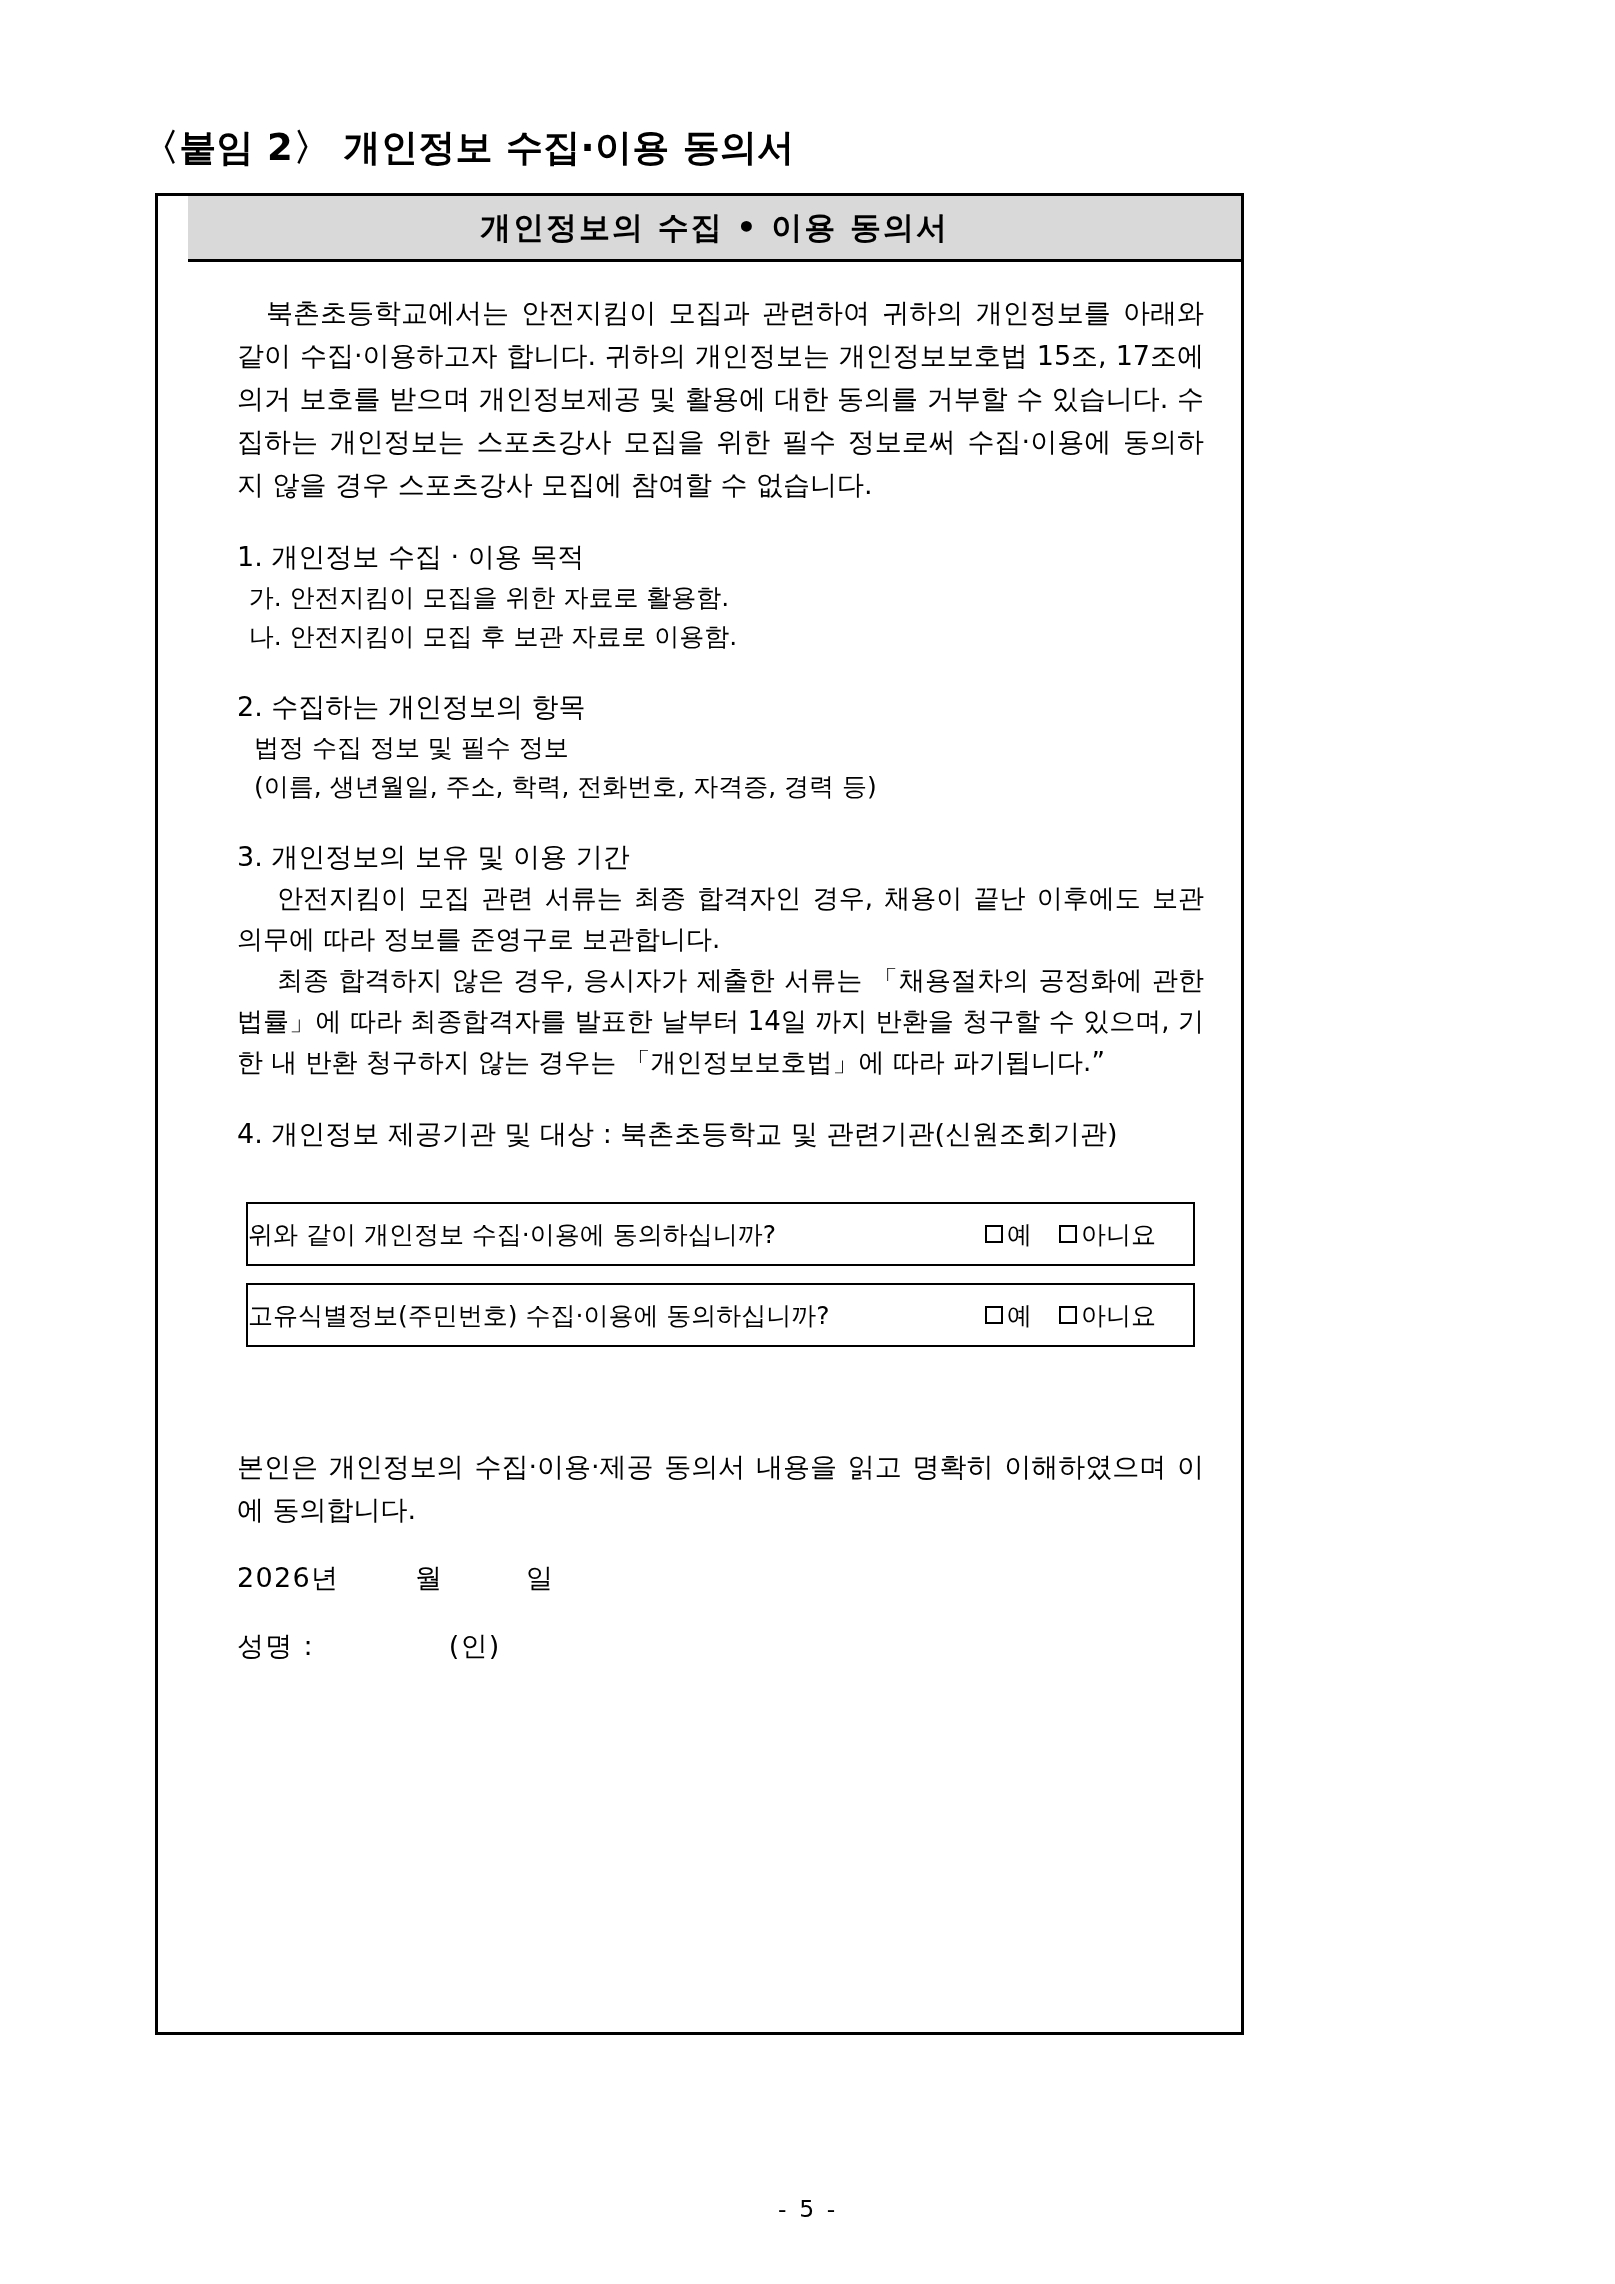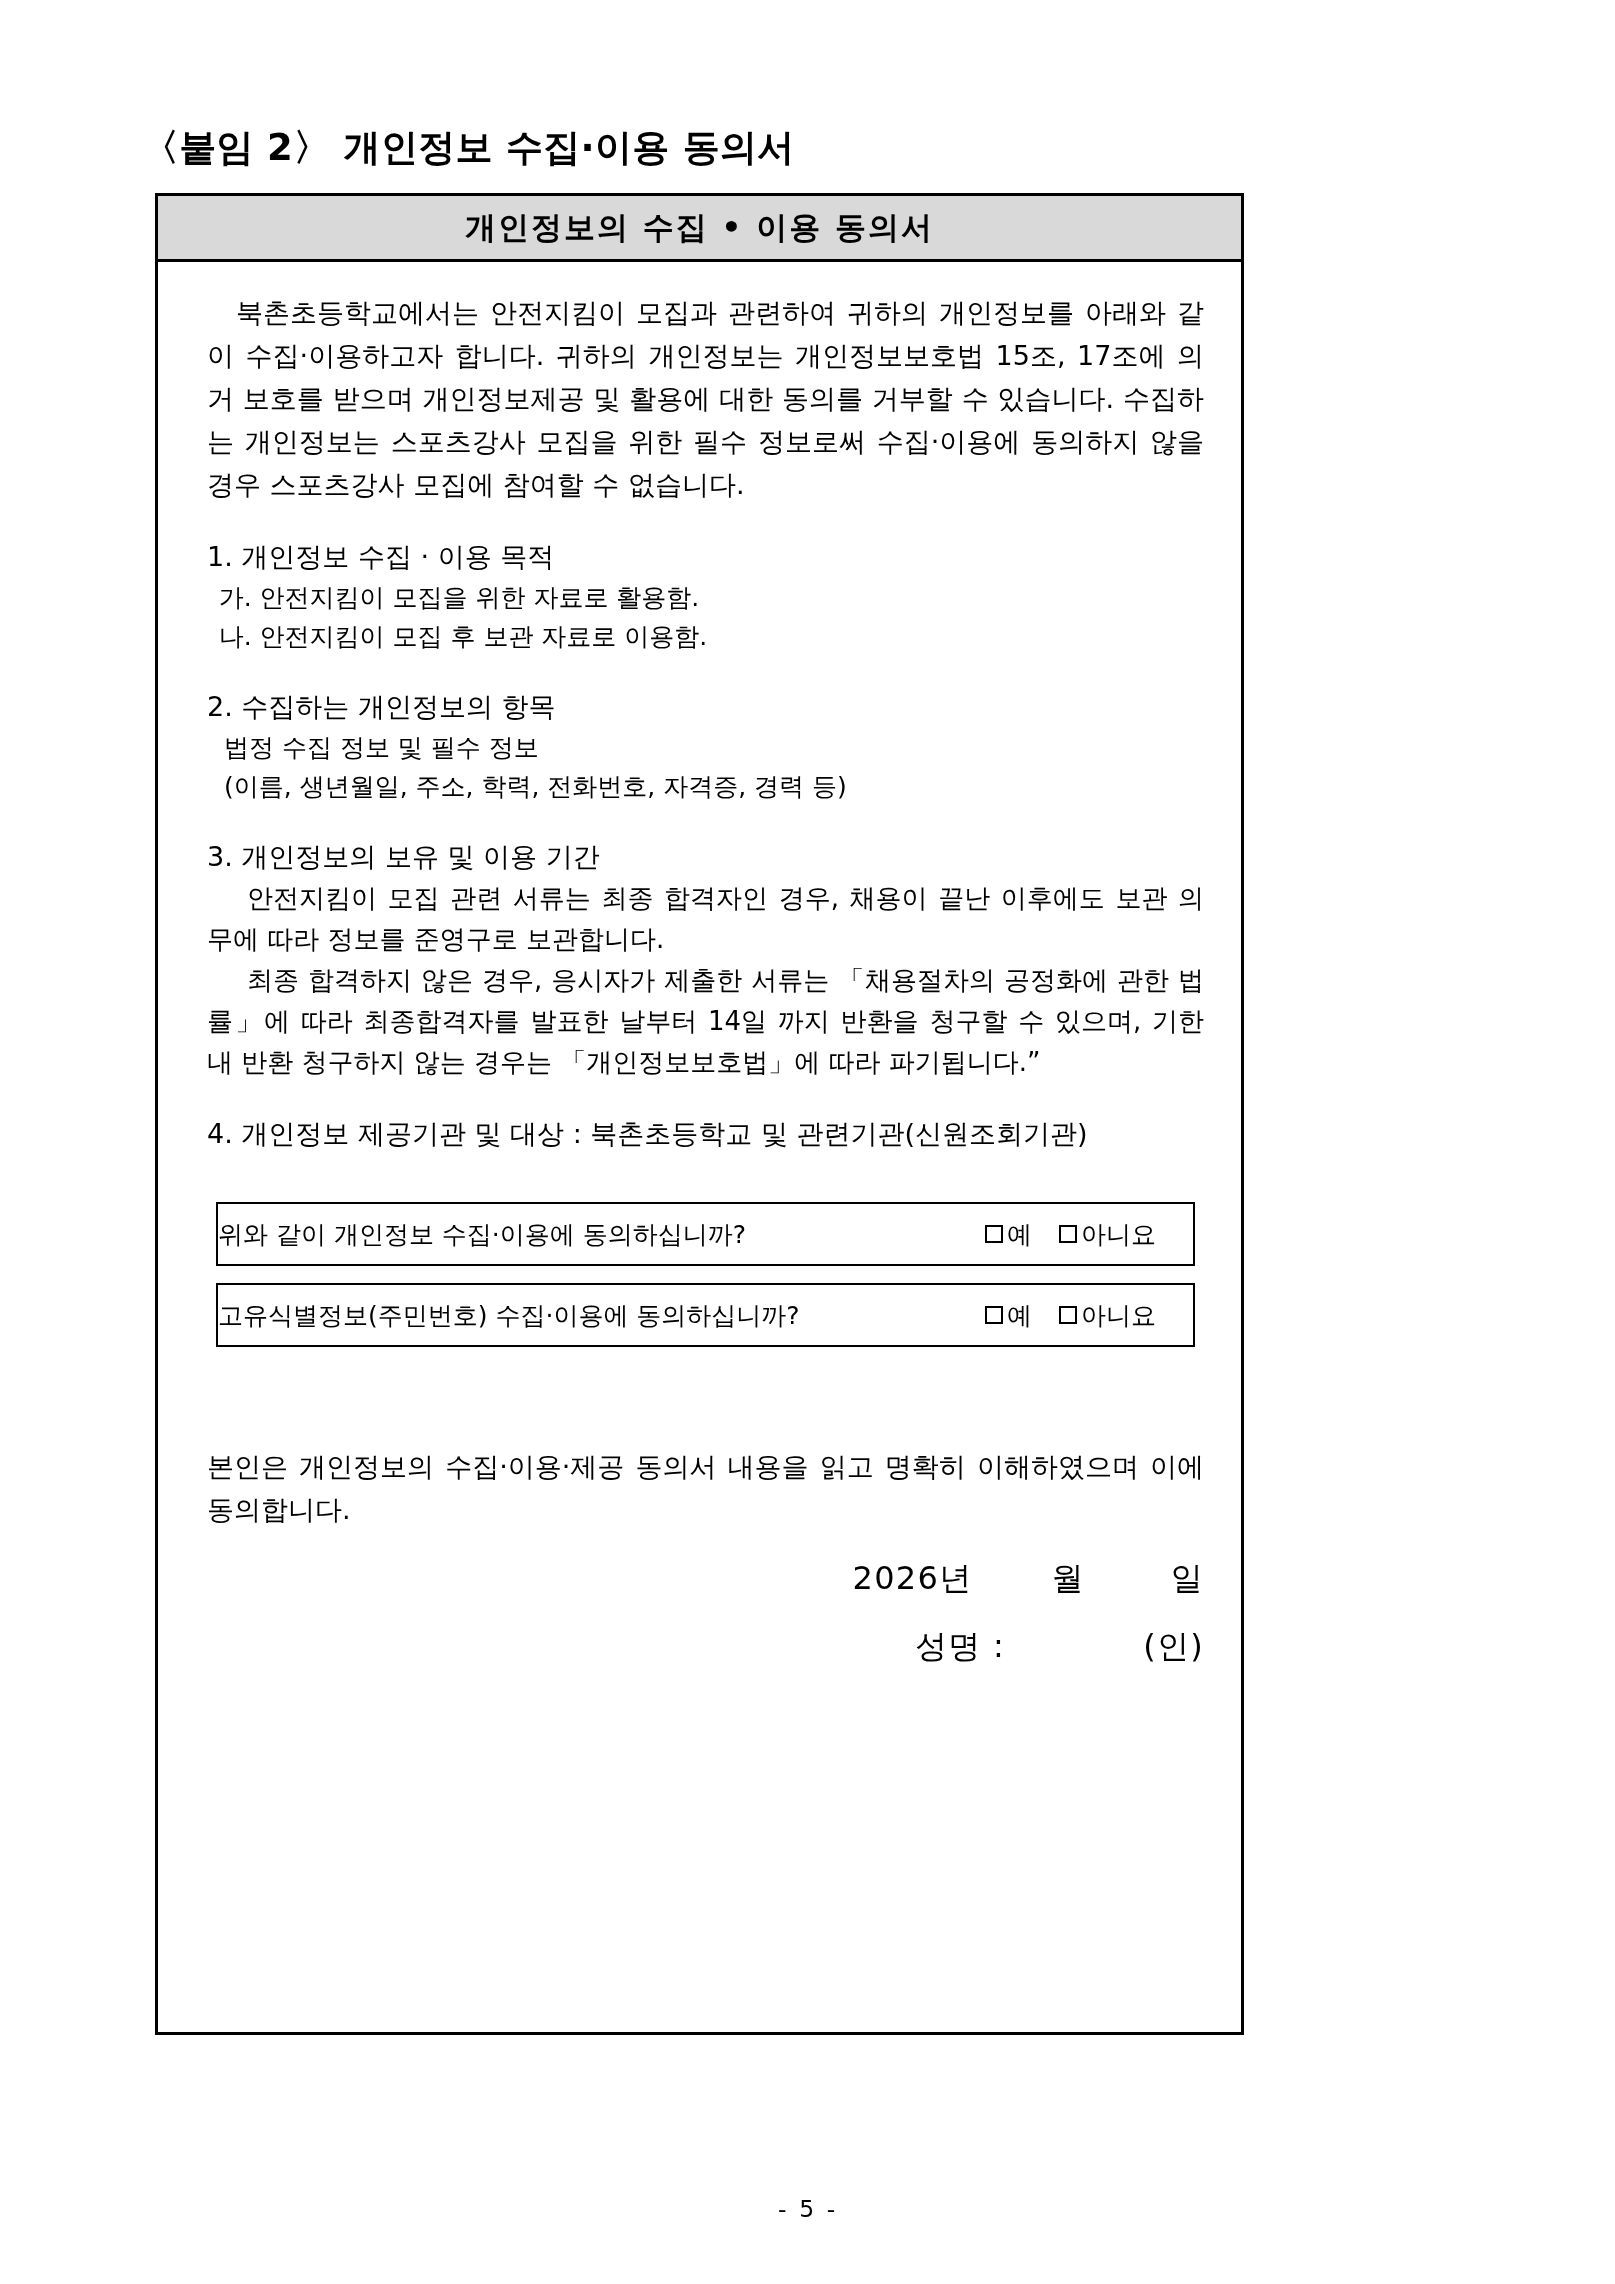--- a/index.html
+++ b/index.html
@@ -37,20 +37,21 @@
   
   .form-frame {
     position: absolute;
     left: 155px;
     top: 193px;
     width: 1089px;
     height: 1842px;
     border: 3.3px solid #000000;
     box-sizing: border-box;
     background: #ffffff;
+    padding-left: 30px;
   }
 
   .form-header {
     height: 66px;
     background: #d9d9d9;
     border-bottom: 3.3px solid #000000;
     display: flex;
     align-items: center;
     justify-content: center;
     box-sizing: border-box;
@@ -152,22 +153,22 @@
   
   .closing {
     font-size: 27px;
     line-height: 43px;
     text-align: justify;
     text-justify: inter-character;
     word-break: break-all;
   }
 
   .sig-line {
-    text-align: right;
-    font-size: 32px;
+    text-align: left;
+    font-size: 27px;
     line-height: 42px;
     letter-spacing: 1.3px;
   }
   .sig-line .gap-a { display: inline-block; width: 56px; }
   .sig-line .gap-b { display: inline-block; width: 63px; }
   .sig-line .gap-c { display: inline-block; width: 115px; }
 
   .addressee {
     font-size: 30px;
     line-height: 42px;

